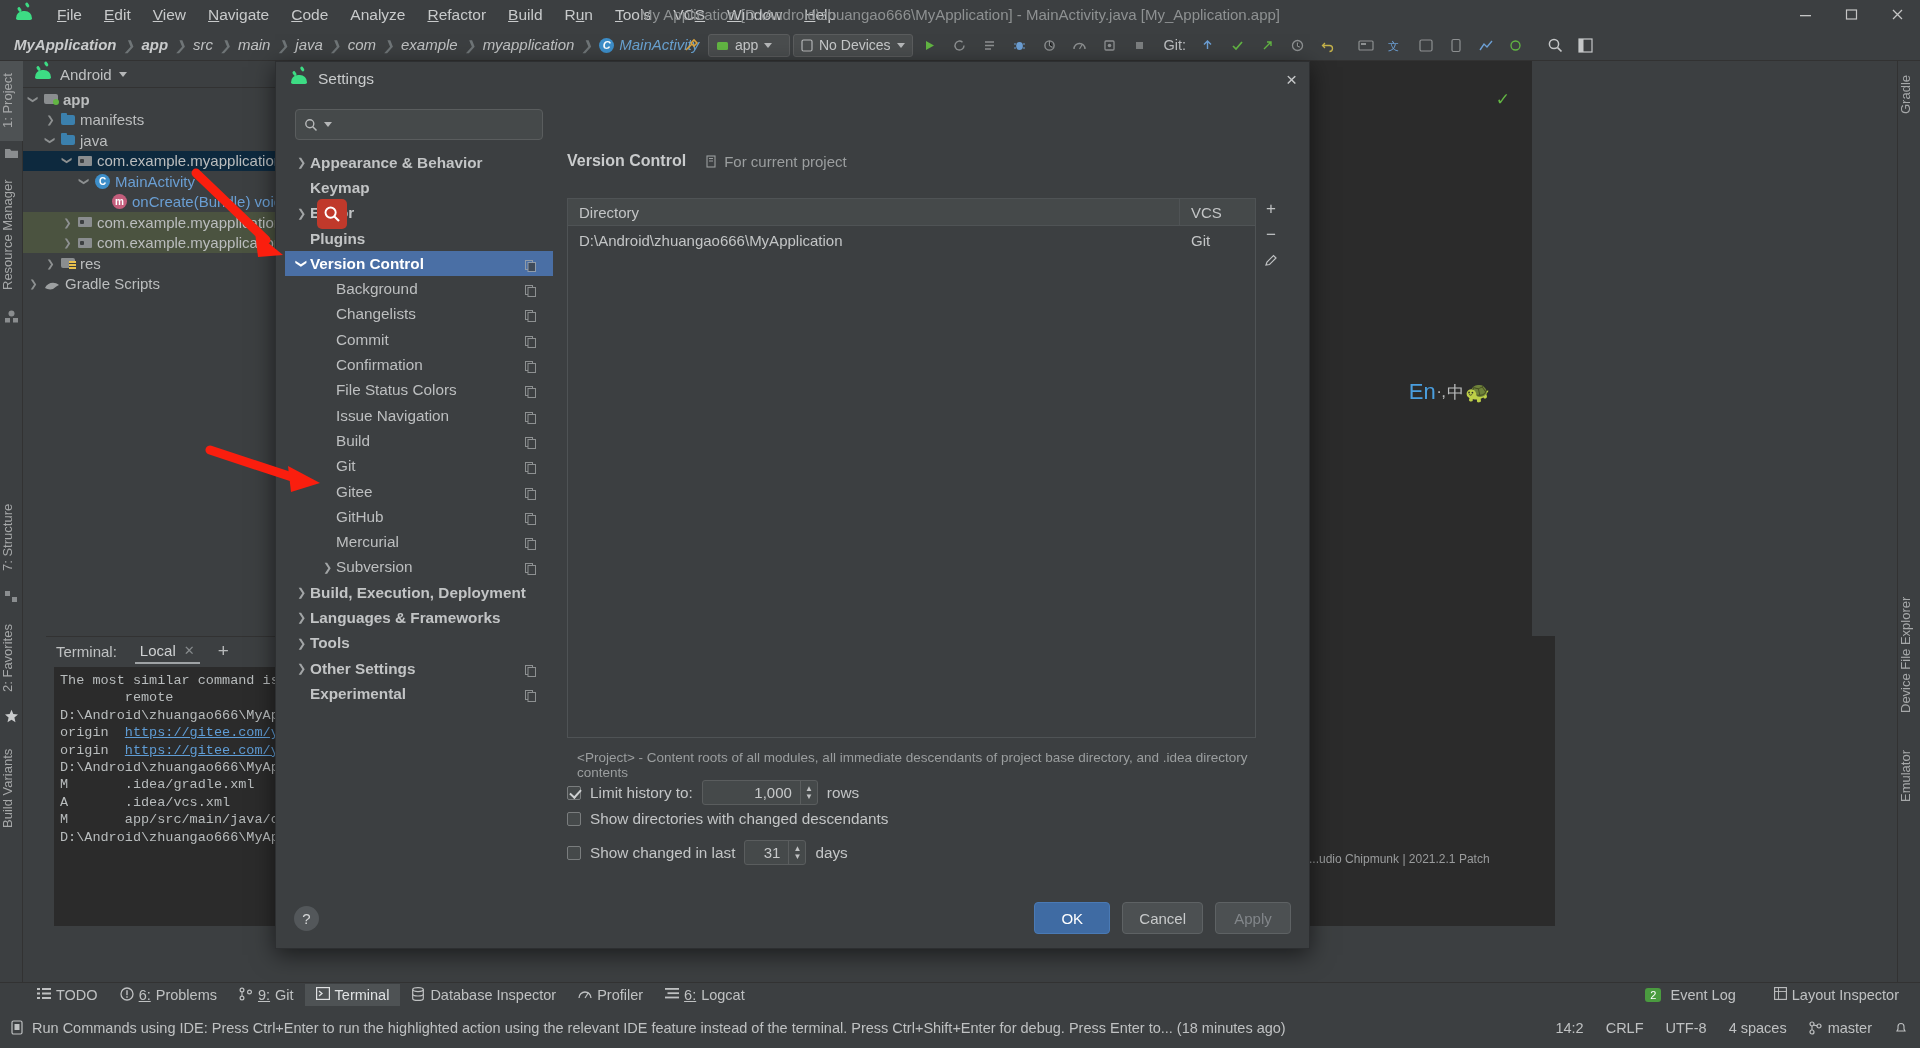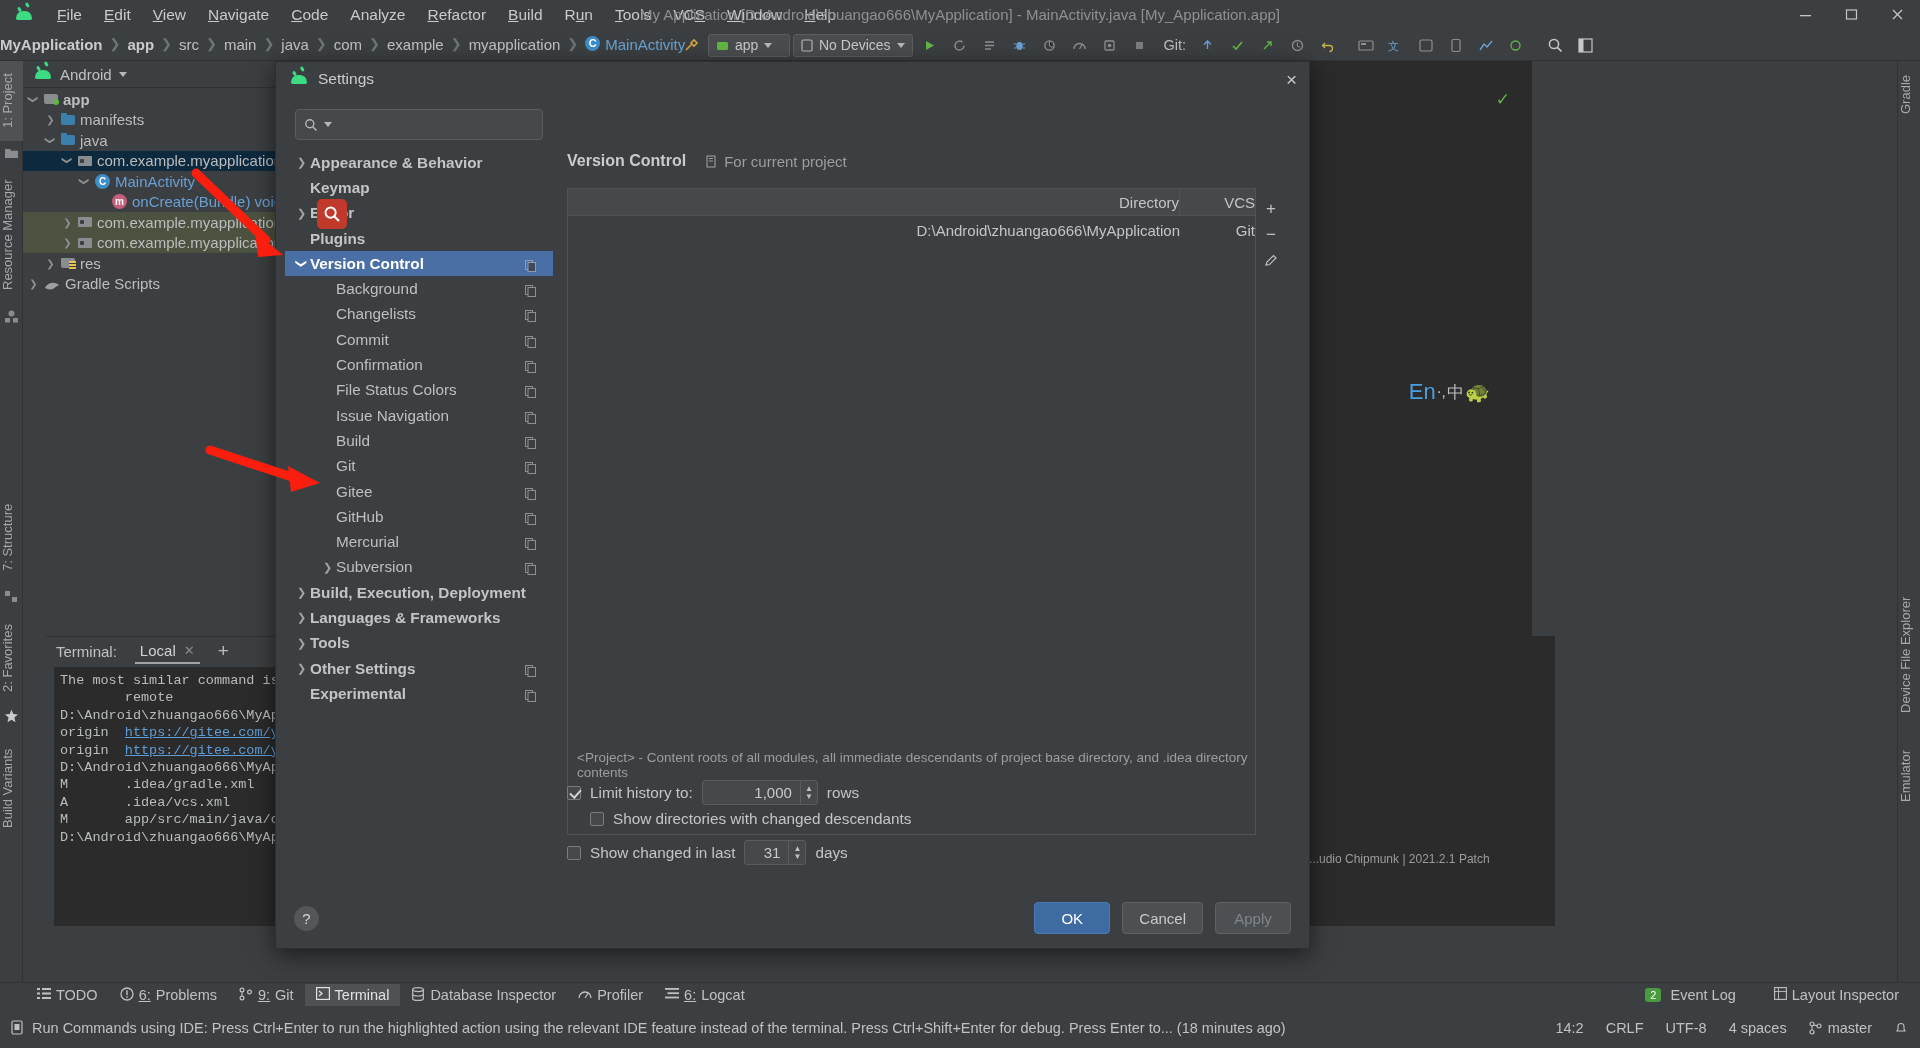--- a/index.html
+++ b/index.html
@@ -47,21 +47,21 @@
   }
   .win-btn { width:46px; height:29px; display:flex; align-items:center; justify-content:center;
     color:#c5c5c5; font-size:14px; }
   .win-btn svg { display:block; }
 
   
   .navbar {
     position:absolute; left:0; top:29px; width:1920px; height:32px;
     background:#3c3f41; display:flex; align-items:center; border-bottom:1px solid #323232;
   }
-  .crumbs { display:flex; align-items:flex-start; font-size:15px; }
+  .crumbs { display:flex; align-items:flex-end; padding-left:14px; font-size:15px;font-style:italic; }
   .crumb { color:#bfc1c2; white-space:nowrap; }
   .crumb.bold { font-weight:bold; color:#c9cbcc;}
   .crumb.sep { color:#6f7577; margin:0 7px; font-size:13px;}
   .crumb.cls { color:#69a2d0; }
   .crumb-ico {
     display:inline-block; width:15px; height:15px; border-radius:50%;
     background:#3d8ec9; color:#fff; font-size:11px; line-height:15px;
     text-align:center; margin-right:5px; font-weight:bold;
   }
   .tb-right { position:absolute; left:678px; top:0; height:32px; display:flex; align-items:center; gap:3px;}
@@ -249,22 +249,22 @@
   .cat.sel .arr { color:#ffffff; }
   .copyicon { position:absolute; right:17px; width:11px; height:12px; opacity:.75;}
 
   .dlg-right {
     position:absolute; left:285px; top:88px; right:9px; bottom:60px;
   }
   .vc-head { display:flex; align-items:center; gap:20px; padding:2px 0 16px 6px;}
   .vc-head .h { font-size:16px; font-weight:bold; color:#c9cbcc; }
   .vc-head .p { font-size:15px; color:#9b9e9f; display:flex; align-items:center; gap:6px;}
   .vc-table {
-    position:absolute; left:6px; top:38px; right:44px; height:647px;
-    border:1px solid #4f5355; background:#3c3f41;text-align:right;
+    position:absolute; left:6px; top:48px; right:44px; height:540px;
+    border:1px solid #4f5355; background:#3c3f41;
   }
   .vc-thead { display:flex; height:27px; background:#45494a; border-bottom:1px solid #4f5355;
     font-size:15px; color:#c3c5c6; align-items:center;}
   .vc-th1 { flex:1; padding-left:11px; border-right:1px solid #4f5355; height:27px; line-height:27px;}
   .vc-th2 { width:75px; padding-left:11px; height:27px; line-height:27px;}
   .vc-row { display:flex; height:29px; align-items:center; font-size:15px; color:#c3c5c6;}
   .vc-c1 { flex:1; padding-left:11px; }
   .vc-c2 { width:75px; padding-left:11px;}
   .vc-sidebtns { position:absolute; right:4px; top:46px; width:38px; }
   .sbtn { width:26px; height:26px; display:flex; align-items:center; justify-content:center;
@@ -903,21 +903,21 @@
         <span class="spin" style="width:116px">
           <span class="val" style="flex:1">1,000</span>
           <span class="btns">
               <i>▲</i>
               <i>▼</i>
             </span>
         </span>
         <span>rows</span>
       </div>
 
-      <div class="opt" style="left:6px; top:660px;margin-left:23px;">
+      <div class="opt" style="left:6px; top:660px;">
         <span class="cbox"></span>
         <span>Show directories with changed descendants</span>
       </div>
 
       <div class="opt" style="left:6px; top:690px;">
         <span class="cbox"></span>
         <span>Show changed in last</span>
         <span class="spin" style="width:62px">
           <span class="val" style="flex:1">31</span>
           <span class="btns">

